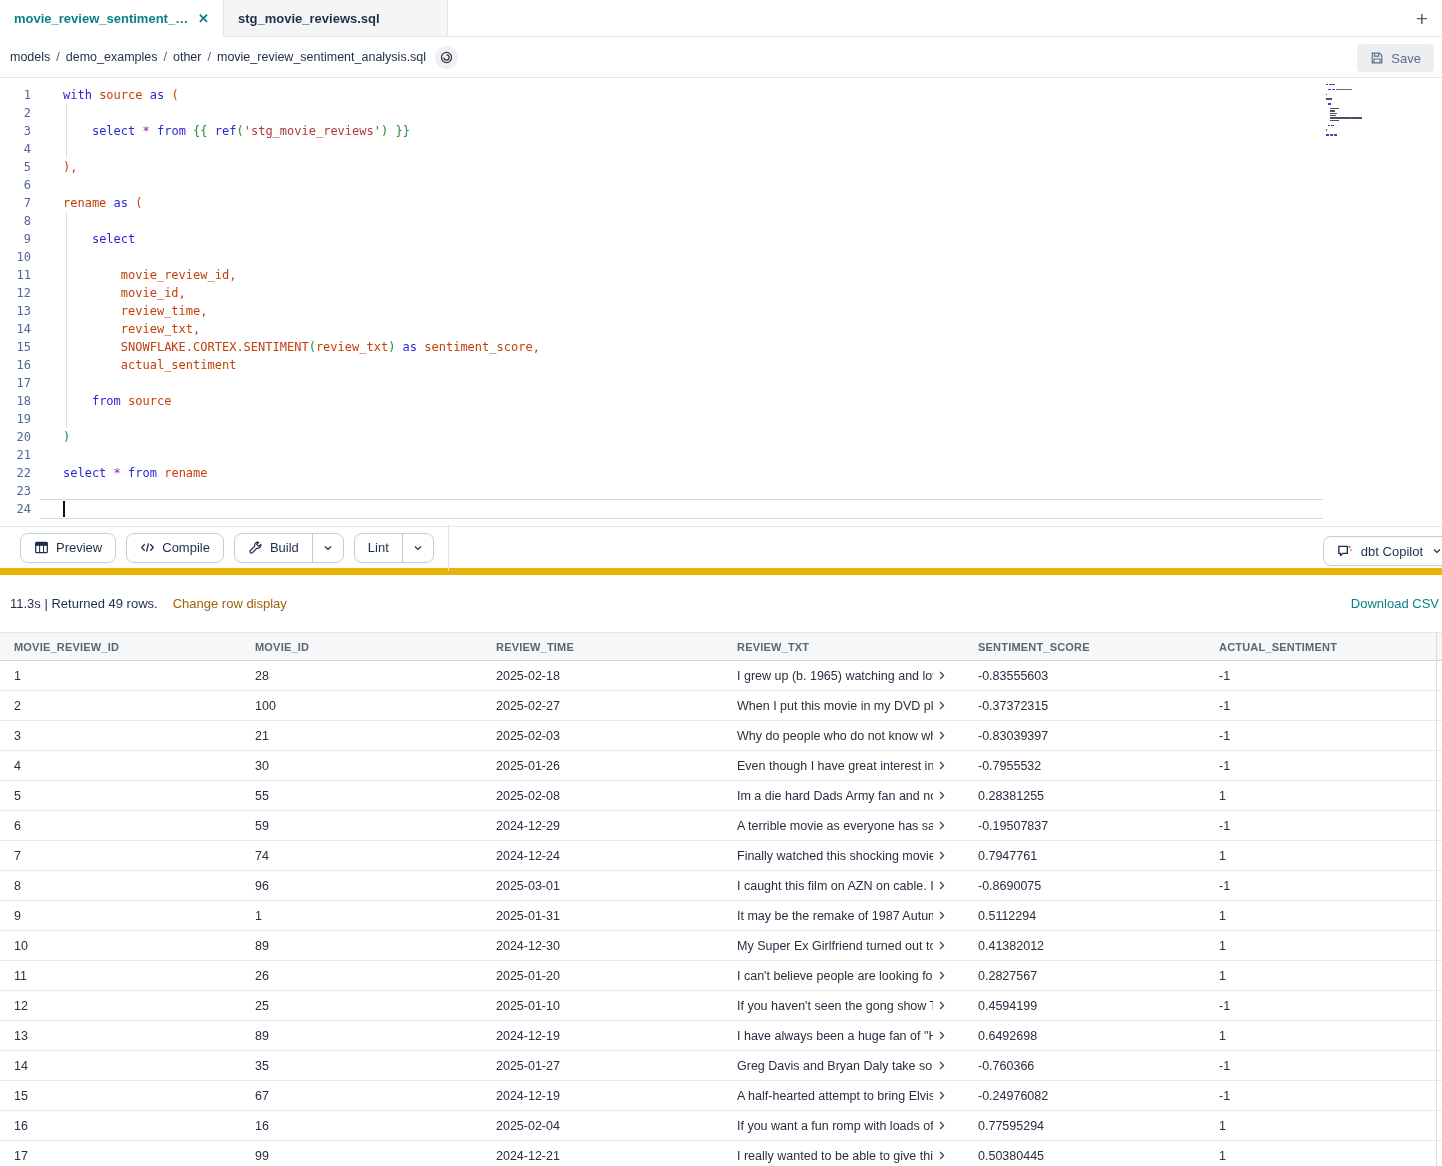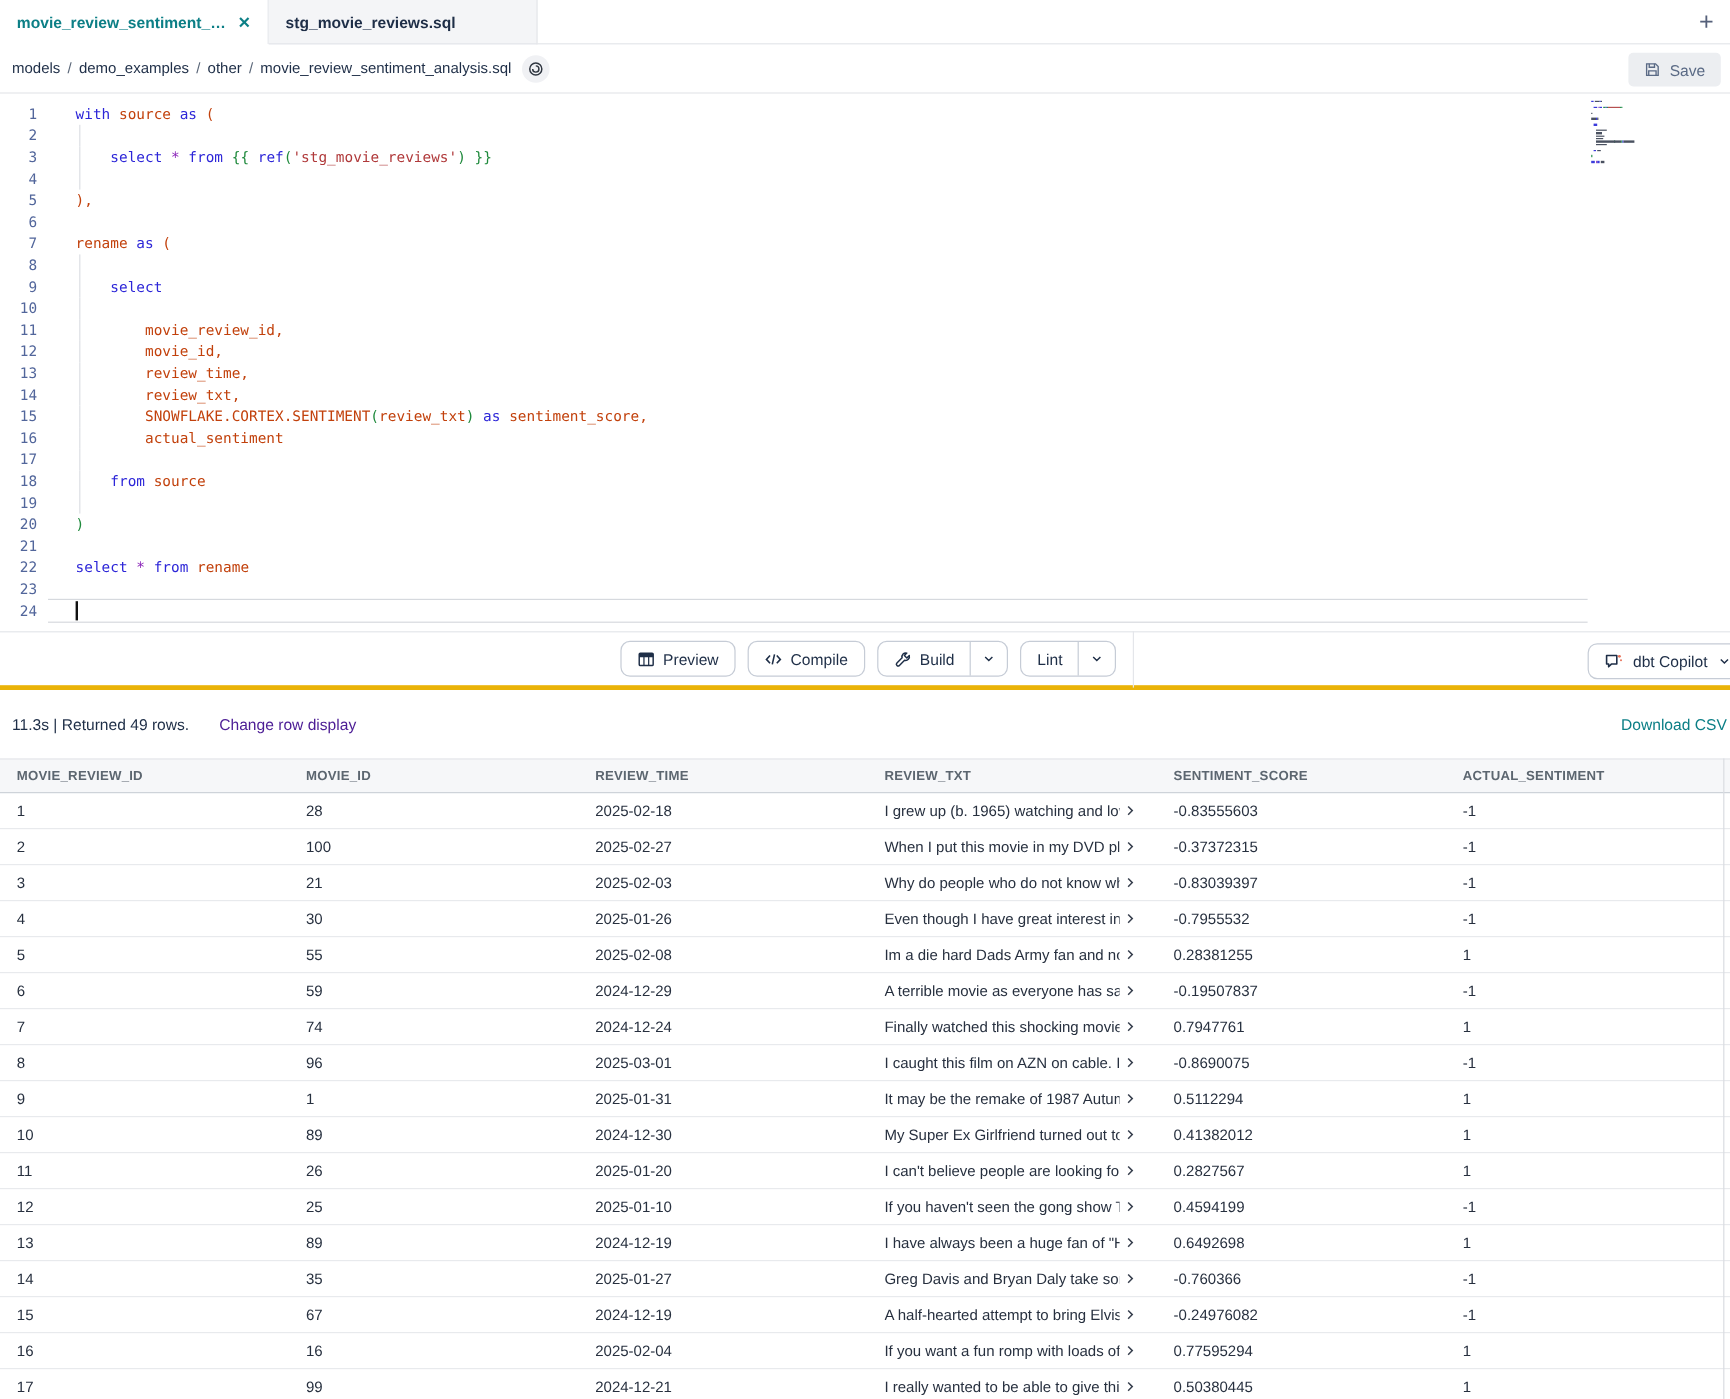--- a/index.html
+++ b/index.html
@@ -47,36 +47,36 @@
   .cursor { position:absolute; left:63px; top:1px; width:1.5px; height:16px; background:#111; }
 
   .minimap { position:absolute; top:6px; right:44px; width:72px; }
   .mm-line { height:1.4px; margin-bottom:1px; display:flex; }
   .mm-line i { height:100%; display:block; }
   .mm-pl { background:#4a5160; } .mm-kw { background:#3b3bdc; }
   .mm-str { background:#b65050; } .mm-br { background:#2a9150; } .mm-op { background:#9b4ec0; }
   .mm-sp { background:transparent; }
 
   
-  .toolbar { height:48px; display:flex; align-items:center; padding-left:20px; border-bottom:4px solid #eab308; position:relative;justify-content:center; }
+  .toolbar { height:48px; display:flex; align-items:center; padding-left:20px; border-bottom:7px solid #eab308; position:relative; }
   .btn { display:flex; align-items:stretch; height:30px; border:1px solid #c6ccd6; border-radius:8px; background:#fff;
          font-size:13px; color:#1e2e47; margin-right:10px; cursor:pointer; }
   .btn .seg { display:flex; align-items:center; gap:7px; padding:0 13px; }
   .btn .chev-seg { border-left:1px solid #c6ccd6; padding:0 9px; display:flex; align-items:center; }
   .tool-divider { width:1px; height:47px; background:#e4e6ea; margin-left:4px; flex:0 0 1px; }
   .rtabs { display:flex; height:100%; margin-left:20px; }
   .rtab { padding:0 13px; display:flex; align-items:center; font-size:13.5px; color:#1e2e47; position:relative; cursor:pointer; }
   .rtab.active::after { content:""; position:absolute; left:6px; right:6px; bottom:0; height:3px; background:#59626f; }
   .copilot-btn { position:absolute; right:-14px; top:9px; height:30px; display:flex; align-items:center; gap:8px;
                  border:1px solid #c6ccd6; border-radius:8px; background:#fff; padding:0 12px;
                  font-size:13px; color:#1e2e47; font-family:inherit; cursor:pointer; }
 
   
   .statusrow { height:57px; display:flex; align-items:center; padding:0 10px; font-size:13px; color:#1e2e47; }
-  .status-link { color:#4c1d95; margin-left:25px; cursor:pointer; }
+  .status-link { color:#a16207; margin-left:15px; cursor:pointer; }
   .dl-link { color:#0c7f86; margin-left:auto; margin-right:-7px; cursor:pointer; }
 
   
   .results-table { position:relative; }
   .grid-header, .grid-row { display:grid; grid-template-columns:241px 241px 241px 241px 241px 1fr; align-items:center; }
   .grid-header { height:29px; background:#f6f7f9; border-top:1px solid #e4e6ea; border-bottom:1px solid #ced3d9;
                  font-size:11px; font-weight:700; color:#5c6670; letter-spacing:.2px; }
   .gh-cell { padding-left:14px; white-space:nowrap; overflow:hidden; }
   .grid-row { height:30px; border-bottom:1px solid #e8eaed; font-size:12.5px; color:#27303f; }
   .cell { padding-left:14px; white-space:nowrap; overflow:hidden; }

